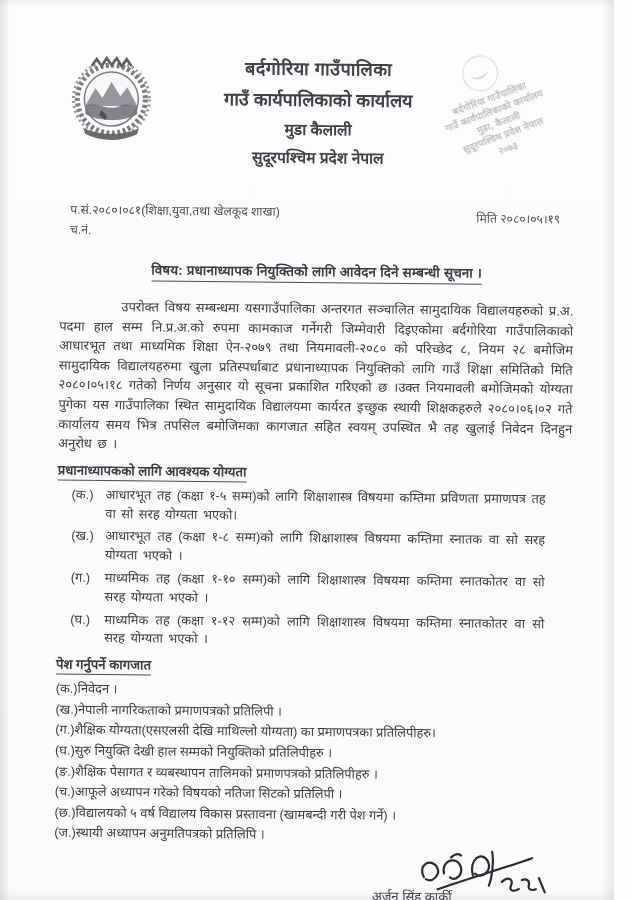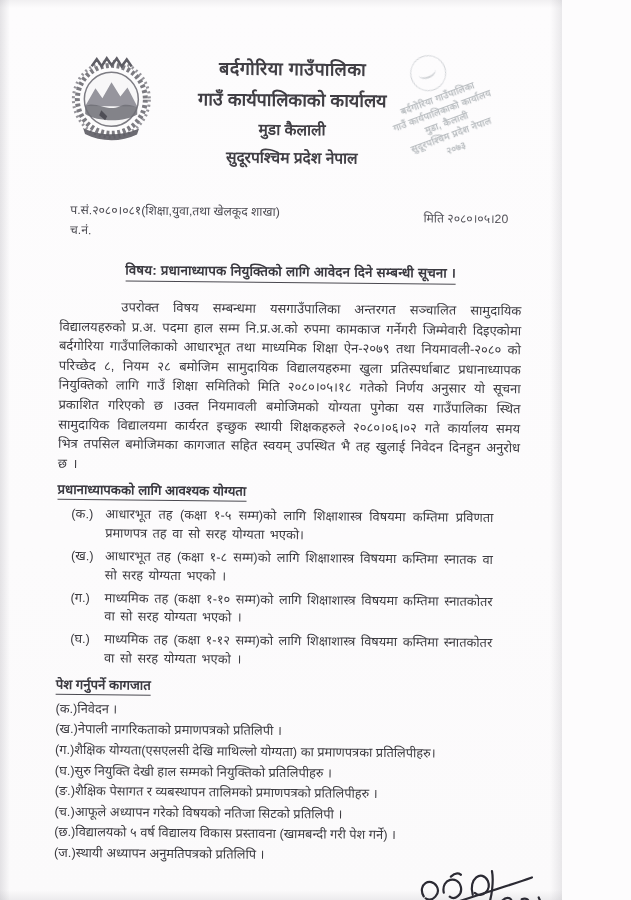--- a/index.html
+++ b/index.html
@@ -2,21 +2,21 @@
 <html><head>
 <meta charset="utf-8">
 <style>
   html,body{margin:0;padding:0;}
   body{
     width:631px;height:900px;overflow:hidden;
     font-family:"Liberation Sans", sans-serif;
     background:#fdfcfd;
   }
   .page{
-    position:relative;width:562px;height:900px;
+    position:relative;width:614px;height:900px;
     background:linear-gradient(180deg,#fdfcfd 0%, #fcfbfc 60%, #fbfafb 100%);
     overflow:hidden;
     color:#3c3b40;
   }
   
   .edge{position:absolute;pointer-events:none;}
   .edge-left{left:0;top:0;bottom:0;width:10px;background:linear-gradient(to right,rgba(130,128,138,.20),rgba(130,128,138,0));}
   .edge-right{right:0;top:0;bottom:0;width:12px;background:linear-gradient(to left,rgba(130,128,138,.16),rgba(130,128,138,0));}
   .edge-top{left:0;right:0;top:0;height:8px;background:linear-gradient(to bottom,rgba(130,128,138,.10),rgba(130,128,138,0));}
   .edge-bottom{left:0;right:0;bottom:0;height:10px;background:linear-gradient(to top,rgba(130,128,138,.12),rgba(130,128,138,0));}
@@ -135,21 +135,21 @@
         <div class="st-line">सुदूरपश्चिम प्रदेश नेपाल</div>
         <div class="st-year">२०७३</div>
       </div>
     </div>
 
     <div class="ref-row">
       <div class="ref-left">
         <div>प.सं.२०८०।०८१(शिक्षा,युवा,तथा खेलकूद शाखा)</div>
         <div>च.नं.</div>
       </div>
-      <div class="ref-date">मिति २०८०।०५।20</div>
+      <div class="ref-date">मिति २०८०।०५।१९</div>
     </div>
 
     <div class="subject-wrap">
       <span class="subject">विषय:  प्रधानाध्यापक नियुक्तिको लागि आवेदन दिने सम्बन्धी सूचना ।</span>
     </div>
 
     <div class="body-par">उपरोक्त विषय सम्बन्धमा यसगाउँपालिका अन्तरगत सञ्चालित सामुदायिक विद्यालयहरुको प्र.अ. पदमा हाल सम्म नि.प्र.अ.को रुपमा कामकाज गर्नेगरी जिम्मेवारी दिइएकोमा बर्दगोरिया गाउँपालिकाको आधारभूत तथा माध्यमिक शिक्षा ऐन-२०७९  तथा नियमावली-२०८० को परिच्छेद ८, नियम २८ बमोजिम सामुदायिक विद्यालयहरुमा खुला प्रतिस्पर्धाबाट प्रधानाध्यापक नियुक्तिको लागि गाउँ शिक्षा समितिको मिति २०८०।०५।१८ गतेको निर्णय अनुसार यो सूचना प्रकाशित गरिएको छ ।उक्त नियमावली बमोजिमको योग्यता पुगेका यस गाउँपालिका स्थित सामुदायिक विद्यालयमा कार्यरत इच्छुक स्थायी शिक्षकहरुले २०८०।०६।०२ गते कार्यालय समय भित्र तपसिल बमोजिमका कागजात सहित स्वयम् उपस्थित भै तह खुलाई निवेदन दिनहुन अनुरोध छ ।</div>
 
     <div>
       <span class="sec-heading">प्रधानाध्यापकको लागि आवश्यक योग्यता</span>

